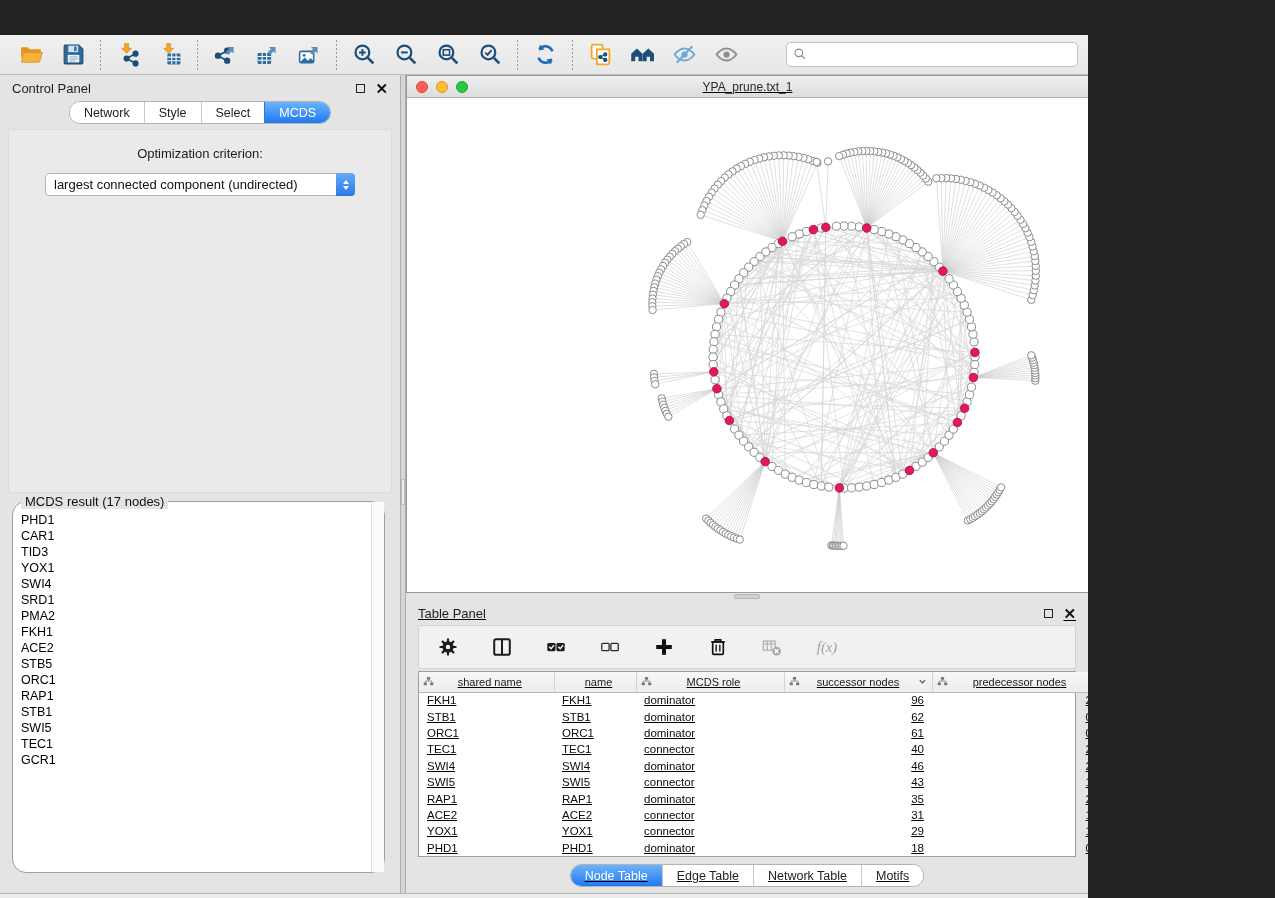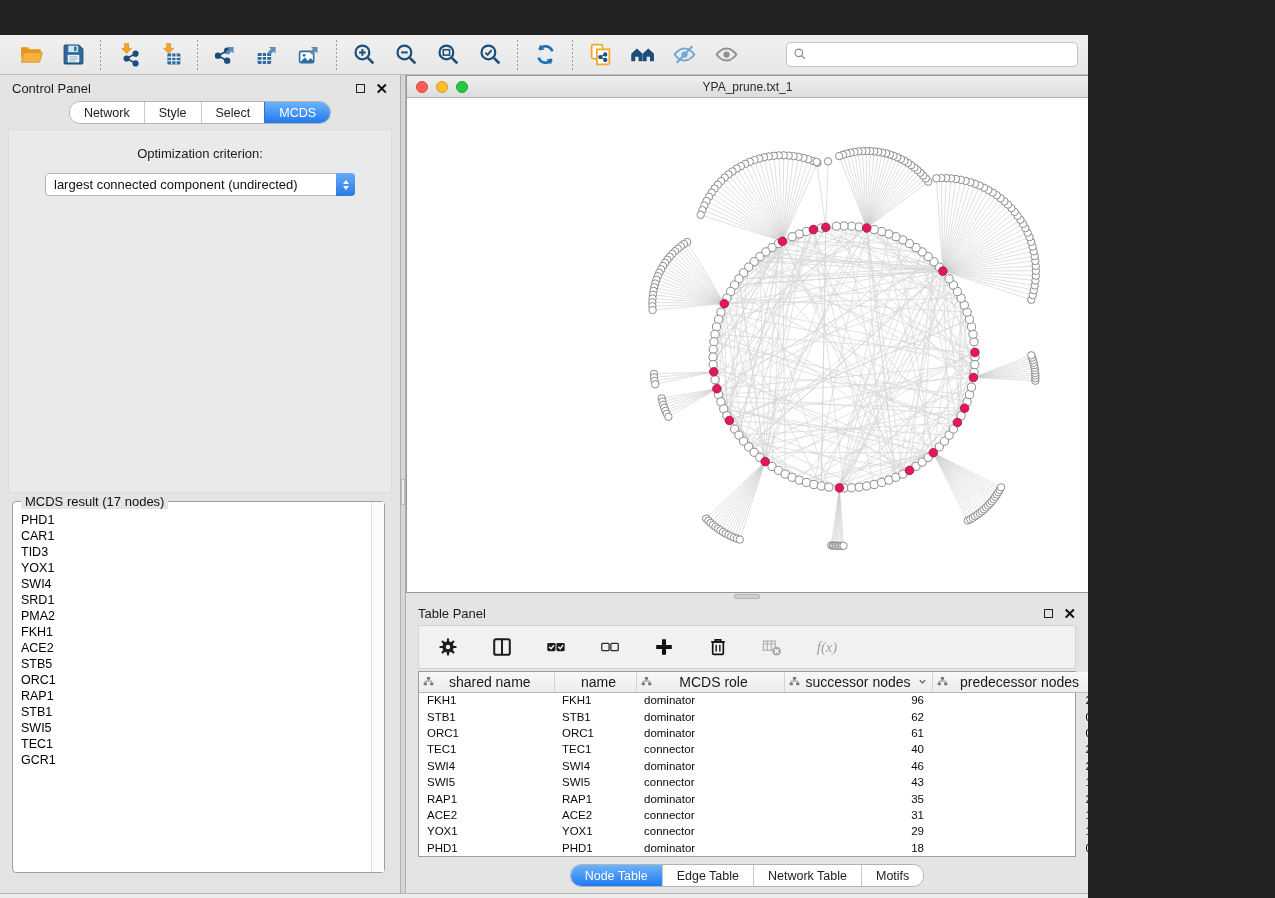--- a/index.html
+++ b/index.html
@@ -76,35 +76,35 @@
   .dd-stepper .down{ width:0;height:0;border-left:3.5px solid transparent;border-right:3.5px solid transparent;border-top:4.5px solid #fff; }
   .btn-row{ display:flex; justify-content:center; gap:14px; margin-top:13px; }
   .btn{
     height:23px; padding:0 16px; font-size:13px; color:#111; cursor:pointer;
     background:linear-gradient(#ffffff,#f0f0f0); border:1px solid #b9b9b9; border-radius:4px;
     font-family:"Liberation Sans", sans-serif;
   }
   .btn.focus{ box-shadow:0 0 0 3px rgba(115,175,240,.65); border-color:#74a8dd; }
   
   .result-box{
-    margin:8px 15px 20px 12px; flex:1; border:1px solid #9f9f9f; border-radius:4px;
+    margin:8px 15px 20px 12px; flex:1; border:1px solid #9f9f9f; border-radius:14px;
     position:relative; background:#fff; display:flex;
   }
   .legend{
     position:absolute; top:-8px; left:8px; background:#e4e4e4; padding:0 4px;
     font-size:13px; color:#111;
   }
   .result-list{ flex:1; padding:10px 0 0 8px; overflow:hidden; }
   .result-item{ font-size:12.5px; color:#000; line-height:16px; cursor:default; }
   .result-scroll{ width:13px; flex:none; background:#fbfbfb; border-left:1px solid #e0e0e0; }
   
   .vsplit{ width:6px; flex:none; background:#d6d6d6; border-left:1px solid #aeaeae; border-right:1px solid #aeaeae; position:relative; cursor:col-resize; }
   .vsplit .grip{ position:absolute; top:404px; left:0; width:4px; height:26px; background:#eee; border:1px solid #bbb; }
   
-  .right-col{ flex:1; display:flex; flex-direction:column; min-width:0; }
+  .right-col{ flex:1; display:flex; flex-direction:column; min-width:0;text-decoration:underline; }
   .network-window{ height:518px; flex:none; display:flex; flex-direction:column; border:1px solid #989898; border-right:none; }
   .net-titlebar{
     height:22px; flex:none; background:linear-gradient(#efefef,#dddddd);
     border-bottom:1px solid #b3b3b3; display:flex; align-items:center; position:relative;
   }
   .lights{ position:absolute; left:9px; top:5px; display:flex; gap:8px; }
   .lights i{ width:12px; height:12px; border-radius:50%; display:inline-block; cursor:pointer; }
   .lights .red{ background:#ff5f57; border:1px solid #e0443e; }
   .lights .yellow{ background:#febc2e; border:1px solid #d89c20; }
   .lights .green{ background:#28c840; border:1px solid #1da833; }
@@ -122,21 +122,21 @@
   }
   .tt-btn{ width:38px; height:36px; border:none; background:transparent; display:flex; align-items:center; justify-content:center; cursor:pointer; }
   .tt-btn svg{ width:22px; height:22px; }
   .tt-btn.disabled{ cursor:default; }
   
   .tbl-wrap{ margin:2px 12px 0; height:186px; flex:none; background:#fff; border:1px solid #9e9e9e; position:relative; display:flex; }
   table.datatable{ border-collapse:collapse; table-layout:fixed; width:818px; flex:none; }
   table.datatable th{
     height:20px; background:linear-gradient(#f8f8f8,#ececec);
     border-right:1px solid #d4d4d4; border-bottom:1px solid #b9b9b9;
-    font-weight:normal; font-size:14px; color:#1a1a1a; padding:0 4px; cursor:pointer;
+    font-weight:normal; font-size:11px; color:#1a1a1a; padding:0 4px; cursor:pointer;
   }
   .th-inner{ display:flex; align-items:center; }
   .th-inner svg{ width:11px; height:11px; flex:none; }
   .th-label{ flex:1; text-align:center; white-space:nowrap; overflow:hidden; }
   table.datatable td{
     height:16px; font-size:11.5px; color:#0a0a0a; padding:0 8px; white-space:nowrap; overflow:hidden;
   }
   td.num-s{ text-align:right; padding-right:14px; }
   td.num-p{ text-align:right; padding-right:5px; }
   .tbl-scroll{ width:13px; flex:none; background:#f6f6f6; border-left:1px solid #e2e2e2; position:relative; }

